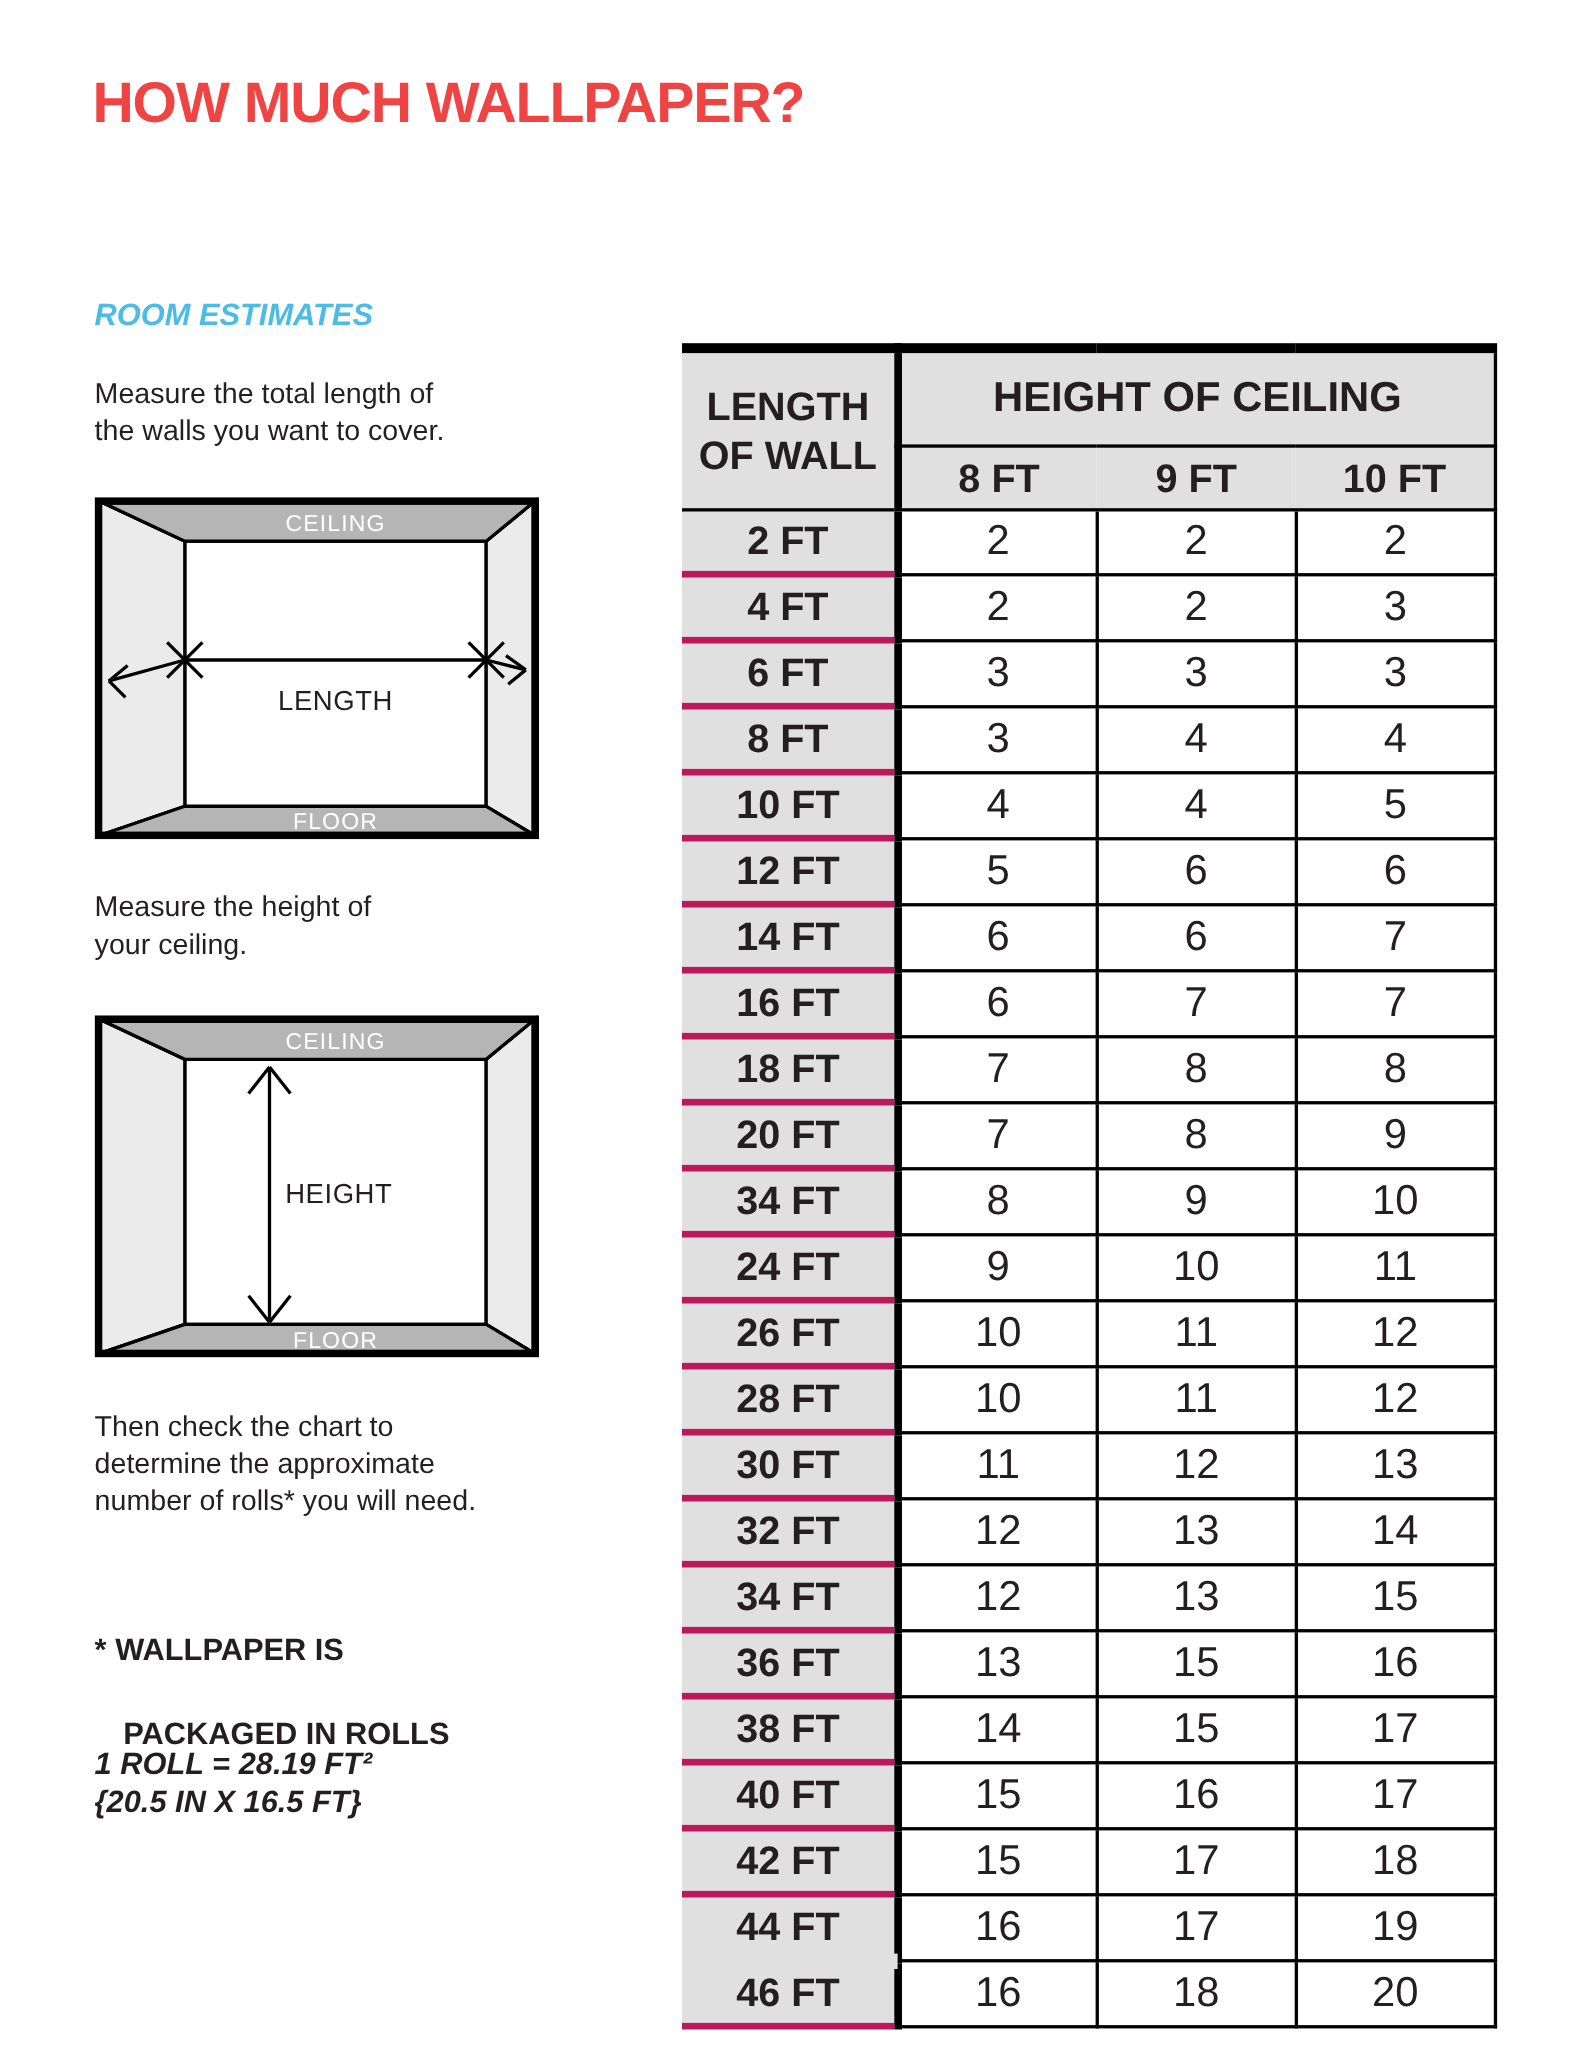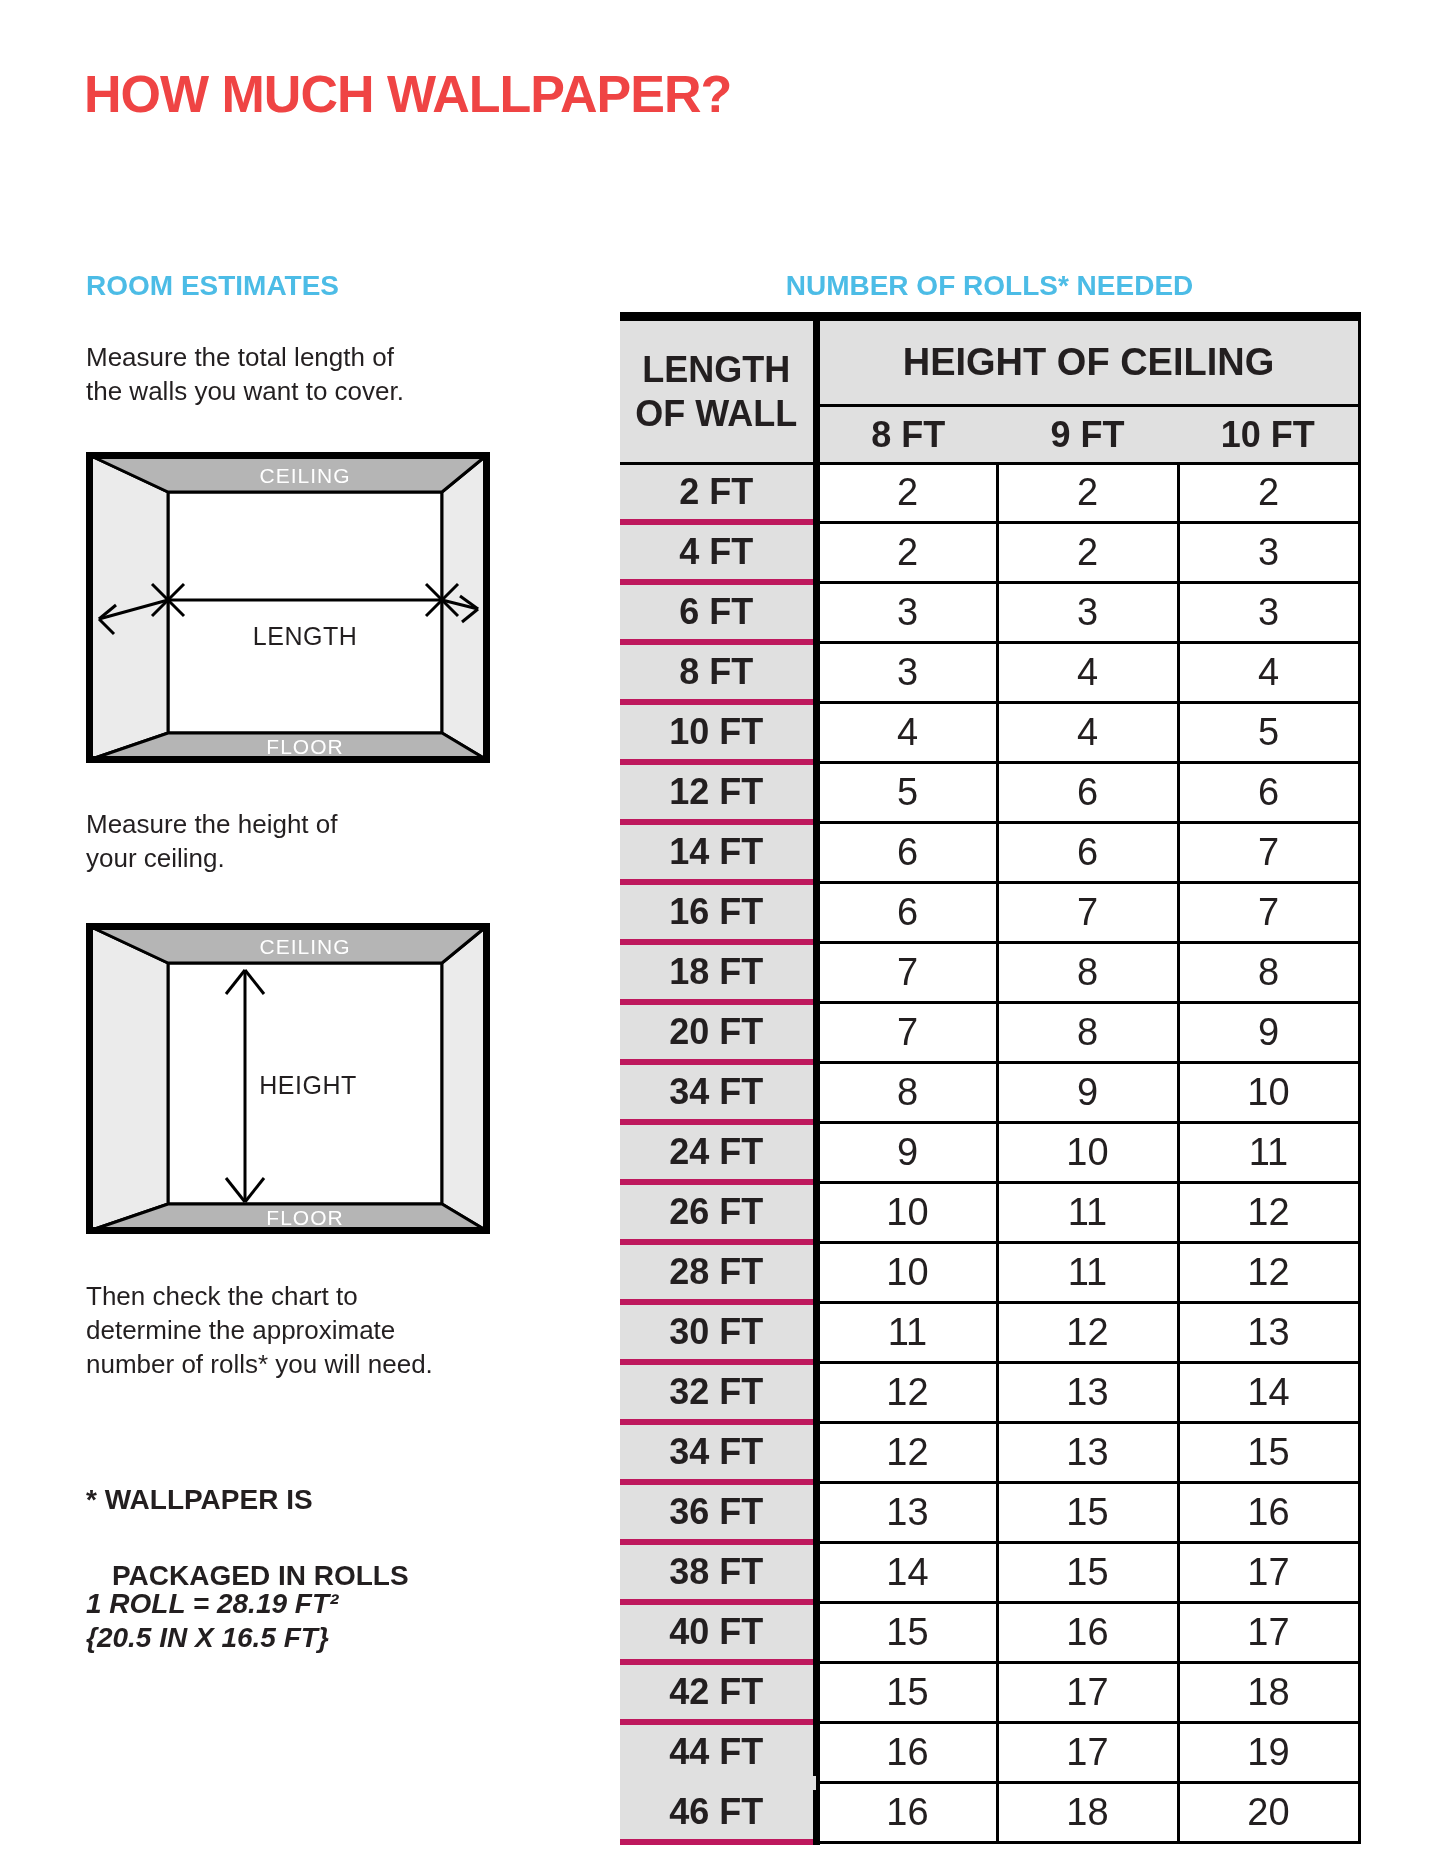--- a/index.html
+++ b/index.html
@@ -19,20 +19,21 @@
     font-weight: bold;
     letter-spacing: -1px;
     color: #ef4444;
   }
   .section-heading {
     position: absolute;
     font-size: 28px;
     font-weight: bold;
     color: #4cbce6;
     letter-spacing: 0px;
+    font-style: italic;
   }
   #room-estimates-heading { left: 86px; top: 270px; }
   #rolls-heading { left: 620px; top: 270px; width: 739px; text-align: center; }
   .body-text {
     position: absolute;
     left: 86px;
     font-size: 26px;
     line-height: 34px;
     white-space: pre-line;
     color: #231f20;
@@ -195,21 +196,20 @@
   <div class="footnote" id="footnote-block">
     <div>* WALLPAPER IS</div>
     <div class="indent">PACKAGED IN ROLLS</div>
   </div>
 
   <div class="footnote" id="roll-size-block">
     <div>1 ROLL = 28.19 FT²</div>
     <div>{20.5 IN X 16.5 FT}</div>
   </div>
 
-  <div class="section-heading" id="rolls-heading">NUMBER OF ROLLS* NEEDED</div>
 
   <div class="rolls-table-wrap">
     <table class="rolls">
       <colgroup>
         <col style="width:196px">
         <col style="width:181px">
         <col style="width:181px">
         <col style="width:181px">
       </colgroup>
       <thead>

